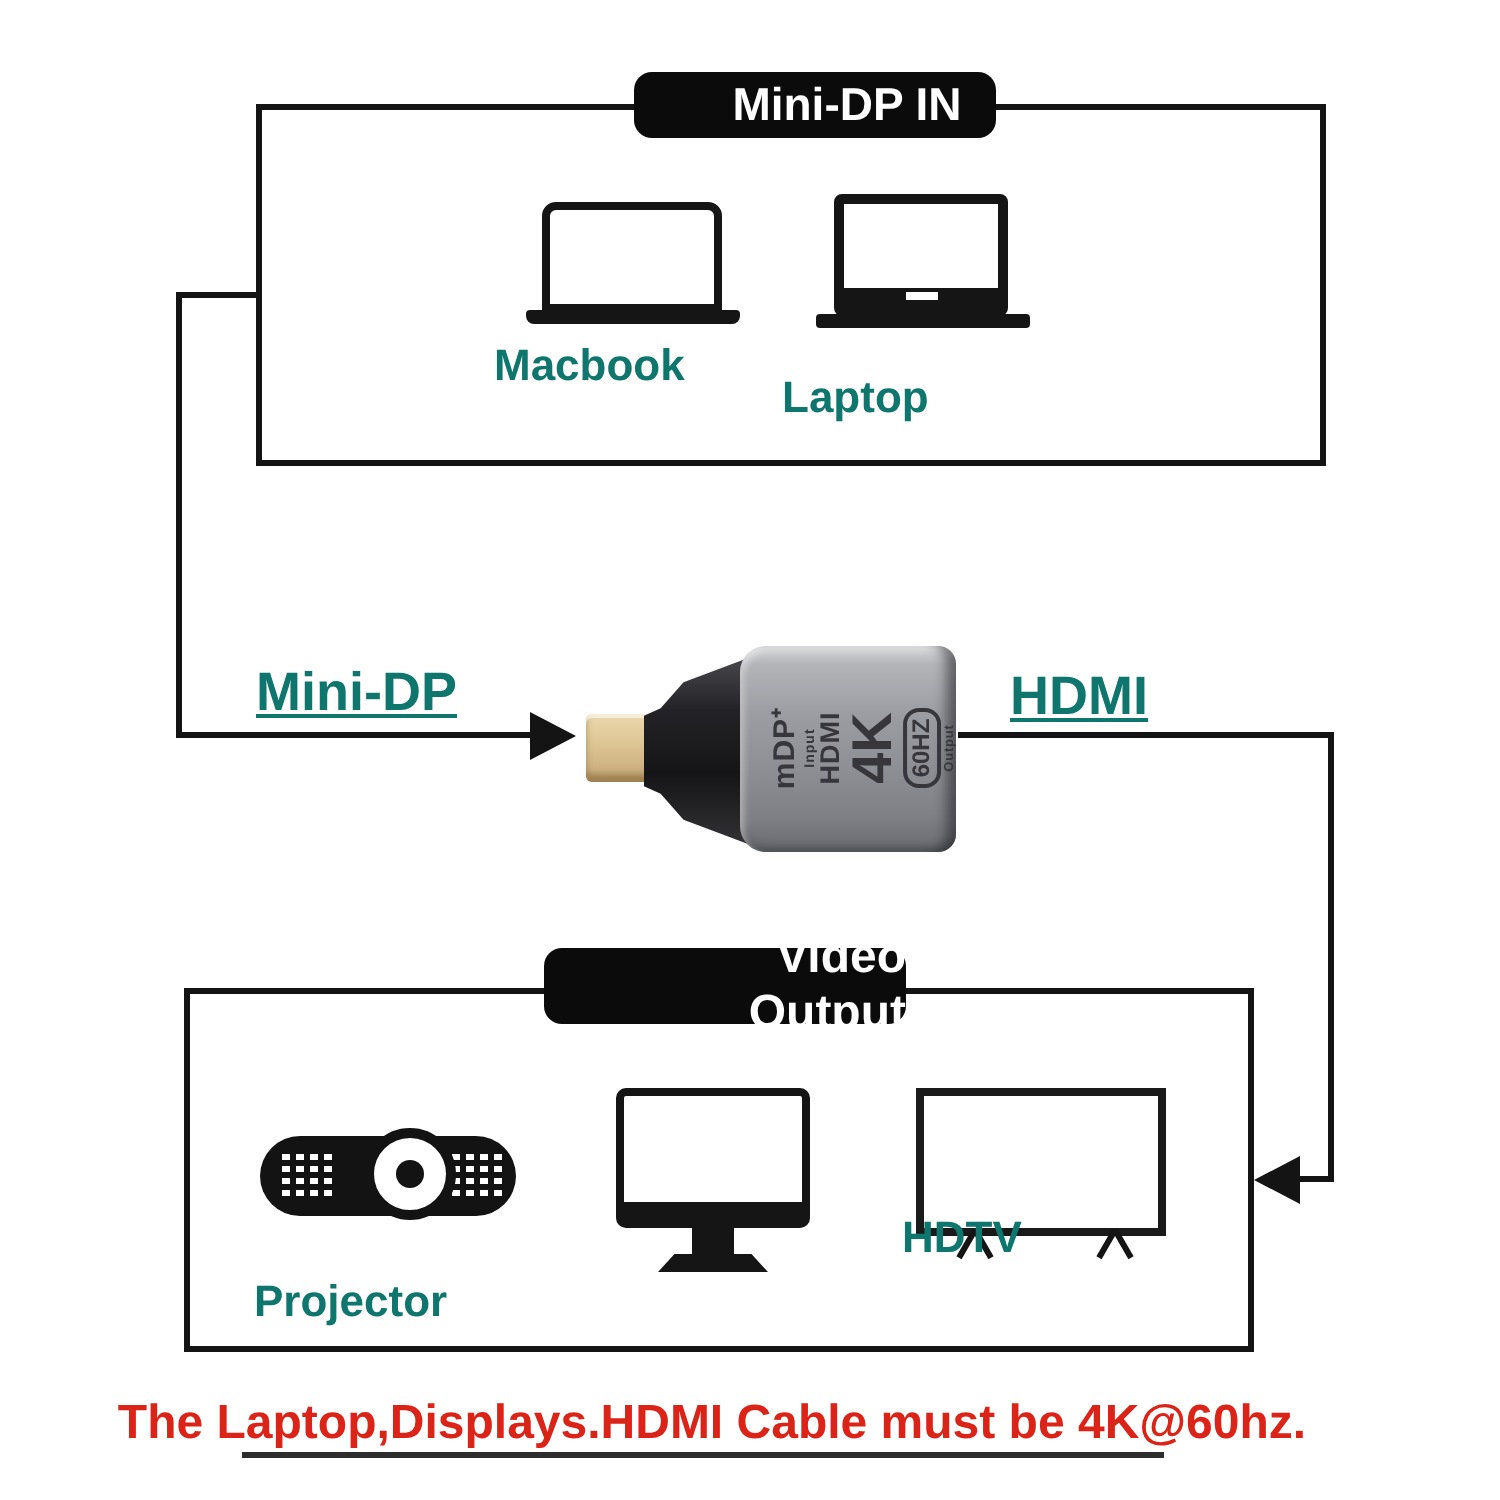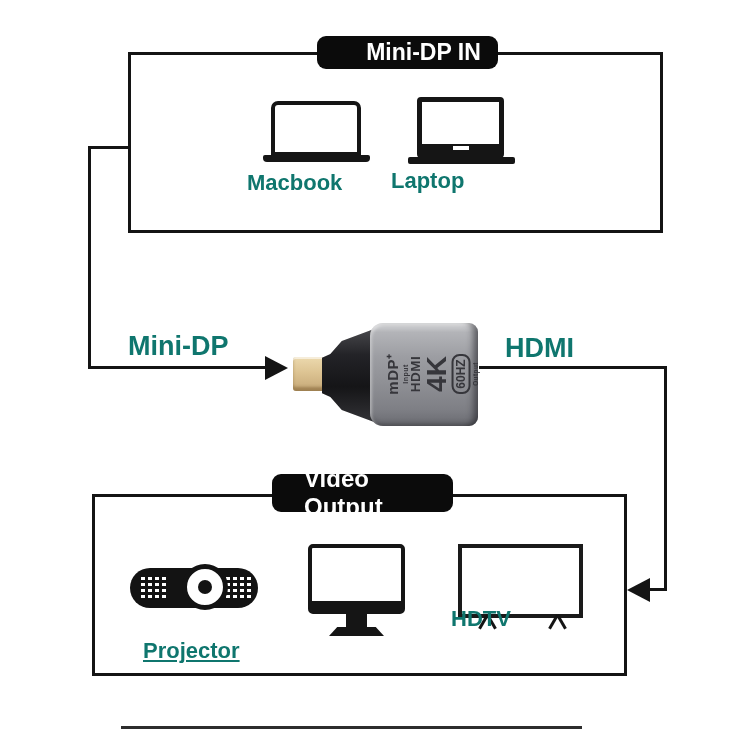--- a/index.html
+++ b/index.html
@@ -4,21 +4,21 @@
 <style>
   html,body{margin:0;padding:0;background:#fff;}
   #canvas{position:relative;width:750px;height:750px;background:#ffffff;overflow:hidden;
           font-family:"Liberation Sans",sans-serif;}
   .box{position:absolute;border:3px solid #141414;box-sizing:border-box;background:#fff;}
   .line{position:absolute;background:#141414;}
   .pill{position:absolute;background:#0b0b0b;border-radius:9px;color:#fff;font-weight:700;
         display:flex;align-items:center;justify-content:center;z-index:5;padding-left:32px;}
   .lbl{position:absolute;text-align:left;color:#0f766e;}
   .dev-lbl{font-size:22px;font-weight:600;width:140px;}
-  .cable-lbl{font-size:27px;font-weight:700;}
+  .cable-lbl{font-size:27px;font-weight:700;text-decoration:underline;}
   .arrow-r{position:absolute;width:0;height:0;border-top:12px solid transparent;
            border-bottom:12px solid transparent;border-left:23px solid #141414;}
   .arrow-l{position:absolute;width:0;height:0;border-top:12px solid transparent;
            border-bottom:12px solid transparent;border-right:23px solid #141414;}
   
   .mac-screen{position:absolute;left:271px;top:101px;width:90px;height:55px;border:4px solid #151515;
               border-radius:7px 7px 0 0;box-sizing:border-box;background:#fff;}
   .mac-base{position:absolute;left:263px;top:155px;width:107px;height:7px;background:#151515;border-radius:2px 2px 4px 4px;}
   .lap-screen{position:absolute;left:417px;top:97px;width:87px;height:61px;border:5px solid #151515;
               border-radius:4px;box-sizing:border-box;background:#fff;}
@@ -92,21 +92,21 @@
   <div class="lbl dev-lbl" style="left:247px;top:170px;">Macbook</div>
 
   <div>
     <div class="lap-screen">
       <div class="lap-bezel">
         <div class="lap-notch"></div>
       </div>
     </div>
     <div class="lap-base"></div>
   </div>
-  <div class="lbl dev-lbl" style="left:391px;top:168px;">Laptop</div>
+  <div class="lbl dev-lbl" style="left:391px;top:186px;">Laptop</div>
 
   <div class="line" style="left:88px;top:146px;width:43px;height:3px;"></div>
   <div class="line" style="left:88px;top:146px;width:3px;height:223px;"></div>
   <div class="line" style="left:88px;top:366px;width:179px;height:3px;"></div>
   <div class="arrow-r" style="left:265px;top:356px;"></div>
   <div class="lbl cable-lbl" style="left:128px;top:331px;width:130px;">Mini-DP</div>
 
   <div>
     <div class="plug"></div>
     <div class="cone"></div>
@@ -123,33 +123,33 @@
     </div>
   </div>
 
   <div class="lbl cable-lbl" style="left:505px;top:333px;width:110px;">HDMI</div>
   <div class="line" style="left:479px;top:366px;width:188px;height:3px;"></div>
   <div class="line" style="left:664px;top:366px;width:3px;height:225px;"></div>
   <div class="line" style="left:648px;top:588px;width:19px;height:3px;"></div>
   <div class="arrow-l" style="left:627px;top:578px;"></div>
 
   <div class="box" style="left:92px;top:494px;width:535px;height:182px;"></div>
-  <div class="pill" style="left:272px;top:474px;width:149px;height:38px;font-size:24px;">
+  <div class="pill" style="left:272px;top:474px;width:149px;height:38px;font-size:24px;text-align:right;">
     <span>Video Output</span>
   </div>
 
   <div>
     <div class="proj-pill"></div>
     <div class="vent" style="left:141px;top:577px;"></div>
     <div class="vent" style="left:226px;top:577px;"></div>
     <div class="proj-lens">
       <div class="proj-dot"></div>
     </div>
   </div>
-  <div class="lbl dev-lbl" style="left:143px;top:638px;text-decoration:underline;">Projector</div>
+  <div class="lbl dev-lbl" style="left:127px;top:638px;">Projector</div>
 
   <div>
     <div class="mon-screen">
       <div class="mon-bezel"></div>
     </div>
     <div class="mon-neck"></div>
     <div class="mon-base"></div>
   </div>
 
   <div>
@@ -158,15 +158,16 @@
         <span class="l1"></span>
         <span class="l2"></span>
       </div>
     <div class="tv-leg" style="left:547px;top:615px;">
         <span class="l1"></span>
         <span class="l2"></span>
       </div>
   </div>
   <div class="lbl dev-lbl" style="left:451px;top:606px;">HDTV</div>
 
+  <div class="note" style="color: rgb(220, 35, 24);">The Laptop,Displays.HDMI Cable must be 4K@60hz.</div>
   <div class="note-line"></div>
 
 </div>
 
 </body></html>

